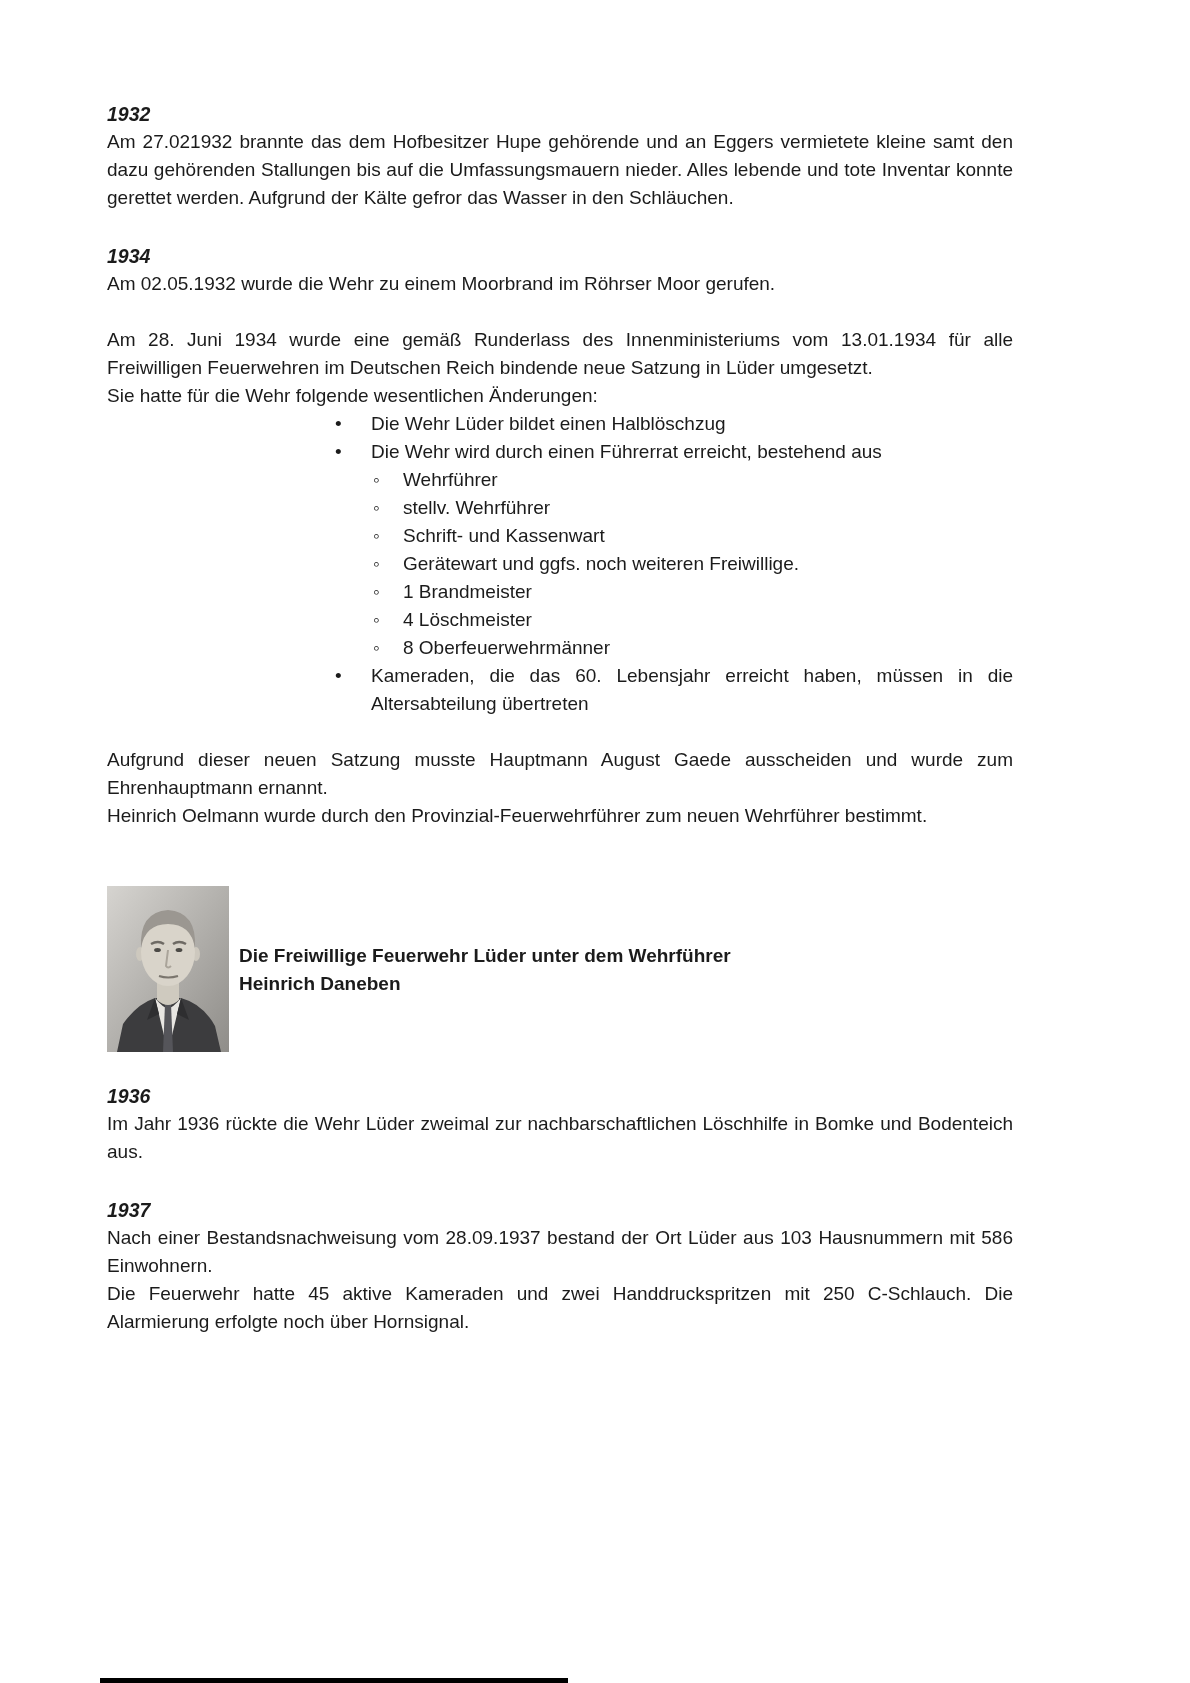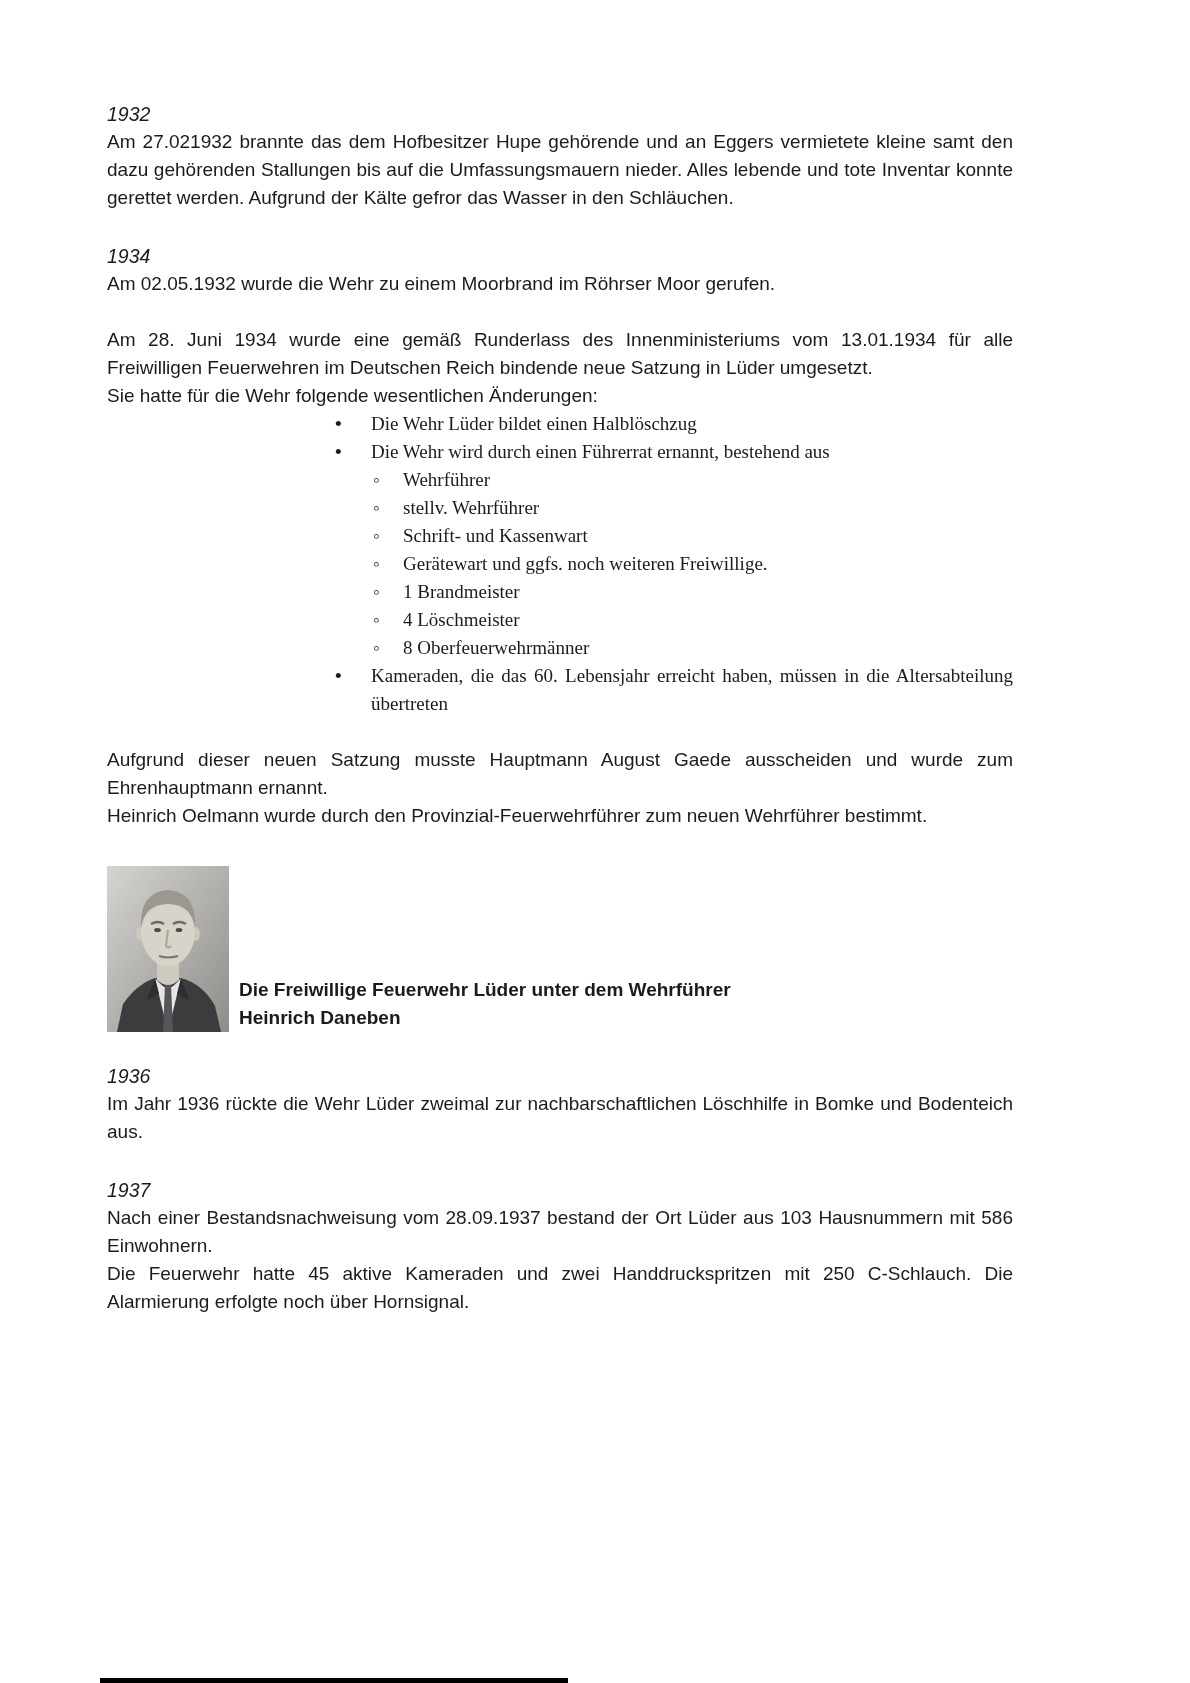--- a/index.html
+++ b/index.html
@@ -9,38 +9,38 @@
     position:relative; overflow:hidden;
     font-family:"Liberation Sans", sans-serif;
     color:#1b1b1b;
     -webkit-font-smoothing:antialiased;
   }
   .content {
     position:absolute; left:107px; top:100px; width:906px;
     font-size:19px; line-height:28px;
   }
   .year {
-    font-weight:normal; font-style:italic; font-size:19.5px;
+    font-weight:bold; font-style:italic; font-size:19.5px;
   }
   .year.mt { margin-top:30px; }
   .para { text-align:justify; }
   .para.mt { margin-top:28px; }
 
   
   .bullet { display:flex; text-align:justify; }
   .b1 { padding-left:228px; }
   .b1 > .mk { width:36px; flex:none; }
   .b1 > .mk::before { content:"\2022"; }
   .b2 { padding-left:266px; }
   .b2 > .mk { width:30px; flex:none; }
   .b2 > .mk::before { content:"\25E6"; }
-  .bullet > .txt { flex:1 1 auto;font-family:Liberation Serif, serif; }
+  .bullet > .txt { flex:1 1 auto; }
 
   
-  .photo-row { display:flex; align-items:flex-end; margin-top:36px; }
+  .photo-row { display:flex; align-items:center; margin-top:56px; }
   .photo {
     width:122px; height:166px; flex:none; overflow:hidden;
     background:#b9b7b3;
   }
   .photo svg { display:block; }
   .caption { margin-left:10px; font-weight:bold; padding-top:2px; }
 
   .scan-bar {
     position:absolute; left:100px; bottom:0;
     width:468px; height:5px; background:#000;
@@ -58,21 +58,21 @@
   <p class="para">Am 02.05.1932 wurde die Wehr zu einem Moorbrand im Röhrser Moor gerufen.</p>
   <p class="para mt">Am 28. Juni 1934 wurde eine gemäß Runderlass des Innenministeriums vom 13.01.1934 für alle Freiwilligen Feuerwehren im Deutschen Reich bindende neue Satzung in Lüder umgesetzt.</p>
   <p class="para">Sie hatte für die Wehr folgende wesentlichen Änderungen:</p>
 
   <div class="bullet b1">
     <span class="mk"></span>
     <span class="txt">Die Wehr Lüder bildet einen Halblöschzug</span>
   </div>
   <div class="bullet b1">
     <span class="mk"></span>
-    <span class="txt">Die Wehr wird durch einen Führerrat ernannt, bestehend aus</span>
+    <span class="txt">Die Wehr wird durch einen Führerrat erreicht, bestehend aus</span>
   </div>
   <div class="bullet b2">
     <span class="mk"></span>
     <span class="txt">Wehrführer</span>
   </div>
   <div class="bullet b2">
     <span class="mk"></span>
     <span class="txt">stellv. Wehrführer</span>
   </div>
   <div class="bullet b2">

